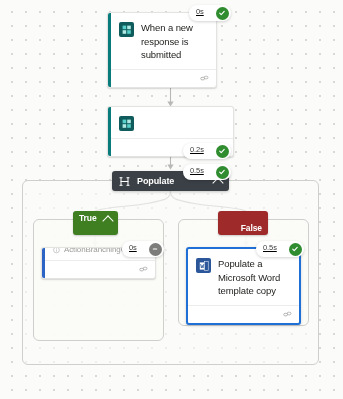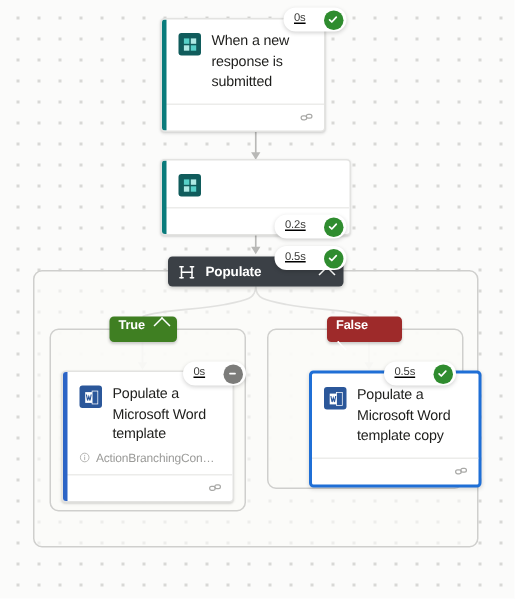--- a/index.html
+++ b/index.html
@@ -166,22 +166,22 @@
     z-index: 1;
   }
   .scope-inner { z-index: 2; background: rgba(250,250,248,0.85); }
 
   
   .branch-pill {
     position: absolute;
     height: 17px;
     border-radius: 3px;
     display: flex;
-    align-items: flex-start;
-    padding: 0 6px;
+    align-items: flex-end;
+    padding: 12px 6px;
     gap: 7px;
     box-sizing: border-box;
     z-index: 7;
     box-shadow: 0 1px 2px rgba(0,0,0,0.2);
   }
   .pill-true  { background: #3f7f22; }
   .pill-false { background: #9e2a2a; flex-direction: column; }
   .branch-pill .pill-text {
     font-size: 8.5px;
     color: #ffffff;
@@ -197,21 +197,20 @@
     border-top: 1.3px solid currentColor;
     transform: rotate(45deg);
     position: relative;
     top: 2px;
   }
   .chev-white { color: #ffffff; }
 
   .selected-outline {
     border: 2px solid #1f6fd6 !important;
     box-shadow: 0 1px 3px rgba(0,0,0,0.16) !important;
-    margin-left: 20px;
   }
 </style>
 </head>
 <body>
 
 <div id="canvas">
 
   <svg id="edges" viewBox="0 0 343 399">
     <g stroke="#b8b8b6" stroke-width="1.1" fill="none">
 
@@ -332,30 +331,20 @@
     <span class="chev chev-white"></span>
   </div>
 
   <div class="branch-pill pill-false" style="left:218px; top:211px; width:50px;">
     <span class="pill-text">False</span>
     <span class="chev chev-white"></span>
   </div>
 
   <div class="node-card" style="left:41px; top:247px; width:115px;">
     <div class="accent accent-blue"></div>
-    <div class="card-body">
-      <span class="app-icon icon-word">
-        <svg width="10" height="10" viewBox="0 0 10 10">
-          <rect x="0.8" y="1.4" width="5.2" height="7.2" fill="#ffffff"></rect>
-          <rect x="5.4" y="0.7" width="3.8" height="8.6" fill="#2b579a" stroke="#ffffff" stroke-width="0.5"></rect>
-          <path d="M1.6 3 L2.4 7 L3.2 4.3 L4 7 L4.8 3" stroke="#2b579a" stroke-width="0.75" fill="none"></path>
-        </svg>
-      </span>
-      <span class="card-title">Populate a Microsoft Word template</span>
-    </div>
     <div class="card-subtitle-row">
       <svg width="8" height="8" viewBox="0 0 12 12">
         <circle cx="6" cy="6" r="5" fill="none" stroke="#aaaaa8" stroke-width="1"></circle>
         <rect x="5.5" y="5" width="1" height="4" fill="#aaaaa8"></rect>
         <rect x="5.5" y="3" width="1" height="1.2" fill="#aaaaa8"></rect>
       </svg>
       <span class="card-subtitle">ActionBranchingCondition...</span>
     </div>
     <div class="card-footer">
       <svg width="9" height="9" viewBox="0 0 12 12">

